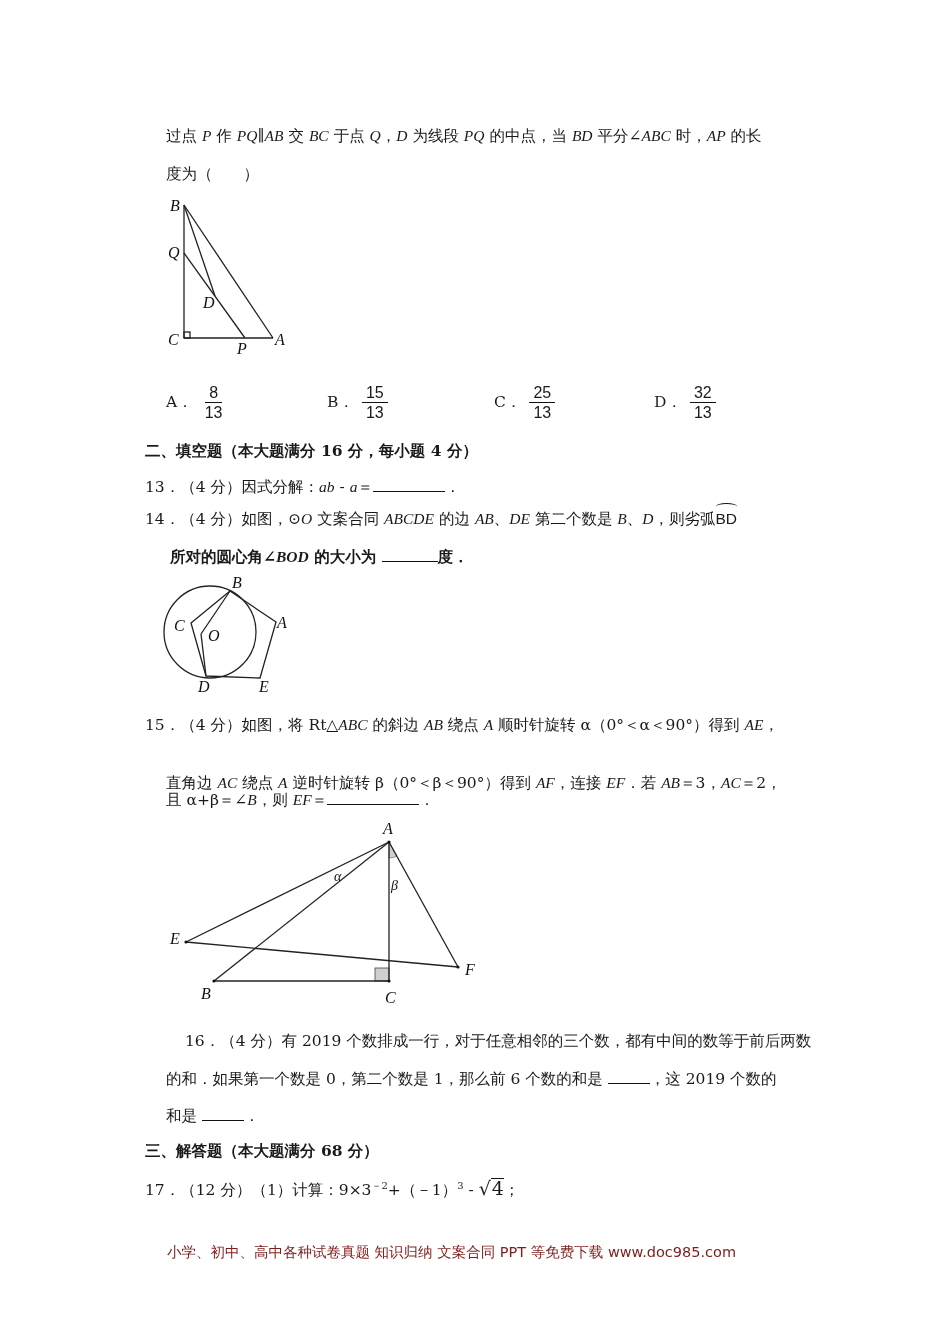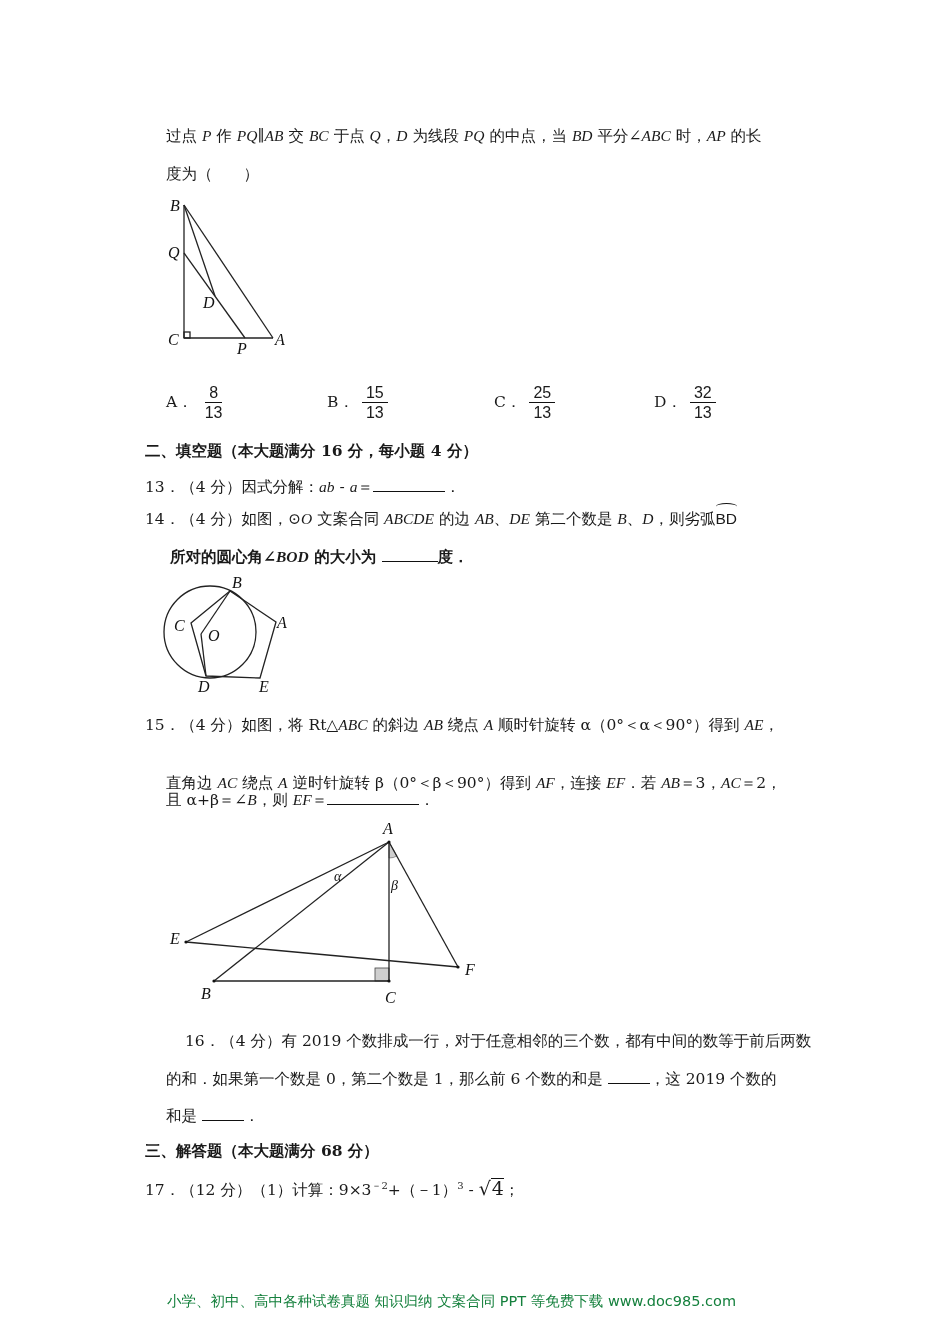--- a/index.html
+++ b/index.html
@@ -9,21 +9,21 @@
   .line i, .it { font-style: italic; font-family: "Liberation Serif", serif; }
   .bold { font-weight: bold; }
   .blank { display: inline-block; border-bottom: 1px solid #111; vertical-align: baseline; height: 14px; }
   .opt { position: absolute; font-size: 15.5px; display: flex; align-items: center; }
   .opt .letter { margin-right: 8px; }
   .frac { display: inline-flex; flex-direction: column; align-items: center; font-family: "Liberation Sans", sans-serif; font-size: 16px; line-height: 19px; }
   .frac .num { padding: 0 4px; border-bottom: 1px solid #111; }
   .frac .den { padding: 0 4px; }
   svg { position: absolute; overflow: visible; }
   svg text { font-family: "Liberation Serif", serif; font-style: italic; font-size: 16px; fill: #111; }
-  .footer { position: absolute; left: 167px; top: 1292px; font-family: "DejaVu Sans", "Liberation Sans", sans-serif; font-size: 14.5px; color: #15803d; white-space: nowrap; }
+  .footer { position: absolute; left: 167px; top: 1243px; font-family: "DejaVu Sans", "Liberation Sans", sans-serif; font-size: 14.5px; color: #7f1d1d; white-space: nowrap; }
   .arc-wrap { position: relative; display: inline-block; }
   .arc-wrap .arcmark { position: absolute; left: 0; right: 0; top: -6px; height: 6px; border-top: 1.2px solid #111; border-radius: 50% 50% 0 0; }
   .sqrt { display: inline-block; border-top: 1px solid #111; padding-left: 1px; font-size: 19px; line-height: 18px; }
   sup { font-size: 10px; }
 </style>
 </head>
 <body>
 
 <div class="line" style="left:166px; top:126px;">
   <span>过点 </span><i>P</i><span> 作 </span><i>PQ</i><span>∥</span><i>AB</i><span> 交 </span><i>BC</i><span> 于点 </span><i>Q</i><span>，</span><i>D</i><span> 为线段 </span><i>PQ</i><span> 的中点，当 </span><i>BD</i><span> 平分∠</span><i>ABC</i><span> 时，</span><i>AP</i><span> 的长</span>

